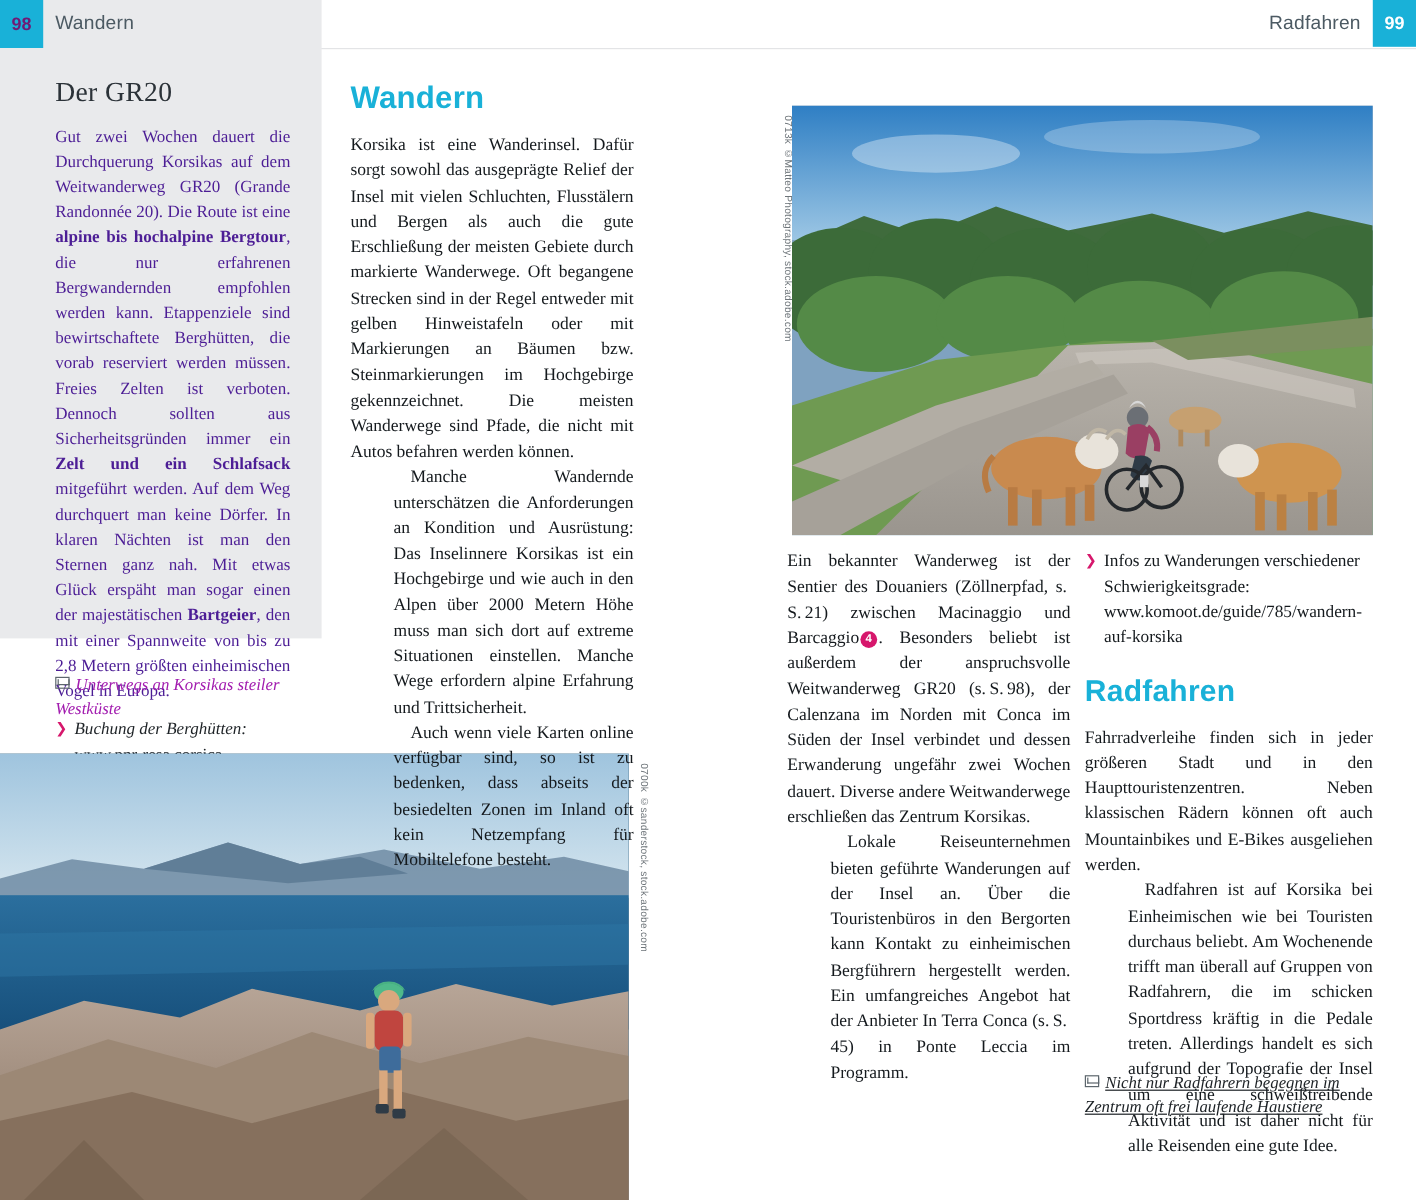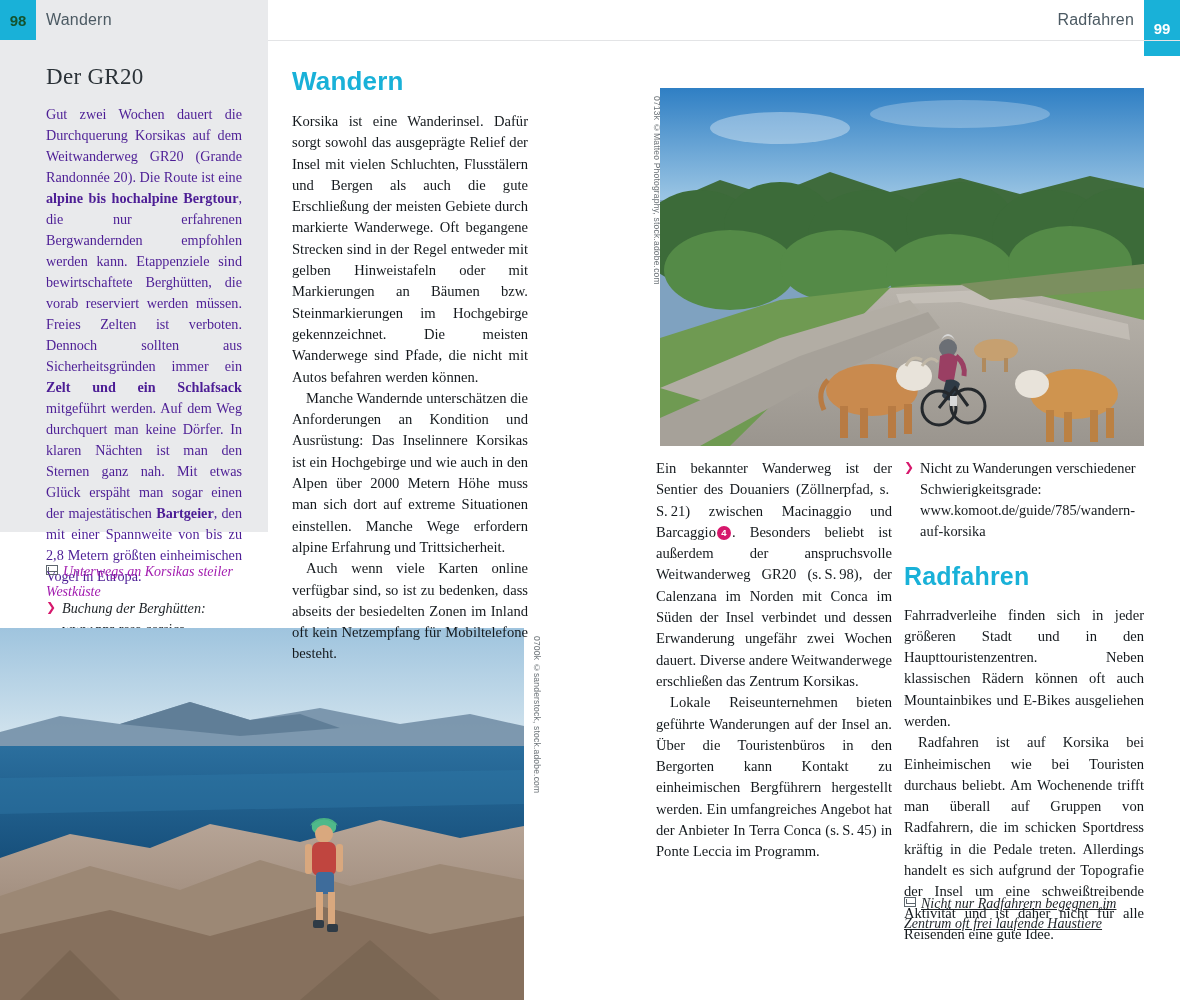--- a/index.html
+++ b/index.html
@@ -25,21 +25,21 @@
     position: absolute;
     top: 0; left: 0;
     width: 268px; height: 40px;
     background: #e9eaec;
   }
   .folio-left {
     position: absolute;
     top: 0; left: 0;
     width: 36px; height: 40px;
     background: #19b1d8;
-    color: #14532d;
+    color: #701a75;
     font-family: "Liberation Sans", sans-serif;
     font-size: 15px;
     font-weight: bold;
     display: flex;
     align-items: center;
     justify-content: center;
   }
   .header-left-title {
     position: absolute;
     top: 11px; left: 46px;
@@ -51,21 +51,21 @@
 
   .header-right {
     position: absolute;
     top: 0; right: 0;
     width: 396px; height: 40px;
     background: #ffffff;
   }
   .folio-right {
     position: absolute;
     top: 0; right: 0;
-    width: 36px; height: 56px;
+    width: 36px; height: 39px;
     background: #19b1d8;
     color: #ffffff;
     font-family: "Liberation Sans", sans-serif;
     font-size: 15px;
     font-weight: bold;
     display: flex;
     align-items: center;
     justify-content: center;
   }
   .header-right-title {
@@ -198,21 +198,21 @@
   }
   h1.sec.small { font-size: 25px; }
   .body p {
     margin: 0;
     font-size: 14.6px;
     line-height: 1.46;
     color: #14191d;
     text-align: justify;
     hyphens: auto;
   }
-  .body p + p { text-indent: 14px; }
+  .body p + p { text-indent: 14px; margin-left: 36px; }
   .body b { font-weight: normal; }
 
   
   .infoline {
     display: flex;
     font-size: 14.4px;
     line-height: 1.45;
     color: #14191d;
     margin-bottom: 20px;
   }
@@ -432,21 +432,21 @@
 
   <div class="col-mid-2 body">
     <p>Ein bekannter Wanderweg ist der <b>Sentier des Douaniers</b> (Zöllnerpfad, s. S. 21) zwischen Macinaggio und Barcaggio<span class="marker">4</span>. Besonders beliebt ist außerdem der anspruchsvolle Weitwanderweg <b>GR20</b> (s. S. 98), der Calenzana im Norden mit Conca im Süden der Insel verbindet und dessen Erwanderung ungefähr zwei Wochen dauert. Diverse andere Weitwanderwege erschließen das Zentrum Korsikas.</p>
     <p>Lokale Reiseunternehmen bieten <b>geführte Wanderungen</b> auf der Insel an. Über die Touristenbüros in den Bergorten kann Kontakt zu einheimischen Bergführern hergestellt werden. Ein umfangreiches Angebot hat der Anbieter <b>In Terra Conca</b> (s. S. 45) in Ponte Leccia im Programm.</p>
   </div>
 
   <div class="col-right body">
     <div class="infoline">
       <span class="arrow">❯</span>
       <div>
-        <span>Nicht zu Wanderungen verschiedener Schwierigkeitsgrade:</span>
+        <span>Infos zu Wanderungen verschiedener Schwierigkeitsgrade:</span>
         <span>www.komoot.de/guide/785/wandern-auf-korsika</span>
       </div>
     </div>
 
     <h1 class="sec small">Radfahren</h1>
     <p><b>Fahrradverleihe</b> finden sich in jeder größeren Stadt und in den Haupttouristenzentren. Neben klassischen Rädern können oft auch <b>Mountainbikes</b> und <b>E-Bikes</b> ausgeliehen werden.</p>
     <p>Radfahren ist auf Korsika bei Einheimischen wie bei Touristen durchaus beliebt. Am Wochenende trifft man überall auf Gruppen von Radfahrern, die im schicken Sportdress kräftig in die Pedale treten. Allerdings handelt es sich aufgrund der Topografie der Insel um eine <b>schweißtreibende Aktivität</b> und ist daher nicht für alle Reisenden eine gute Idee.</p>
   </div>
 
   <div class="caption-right">

